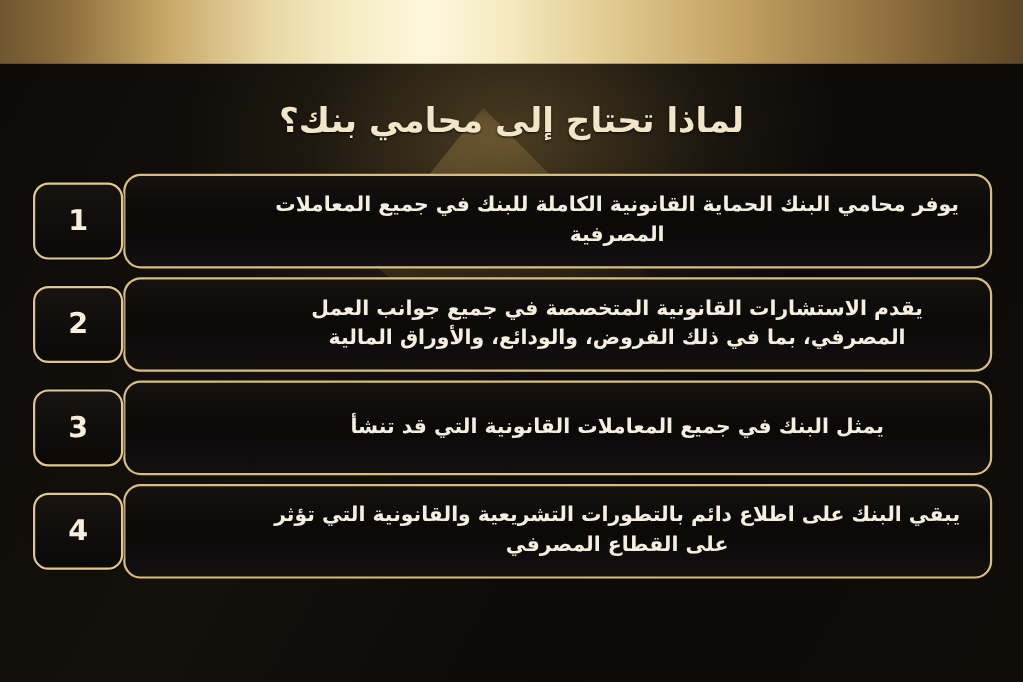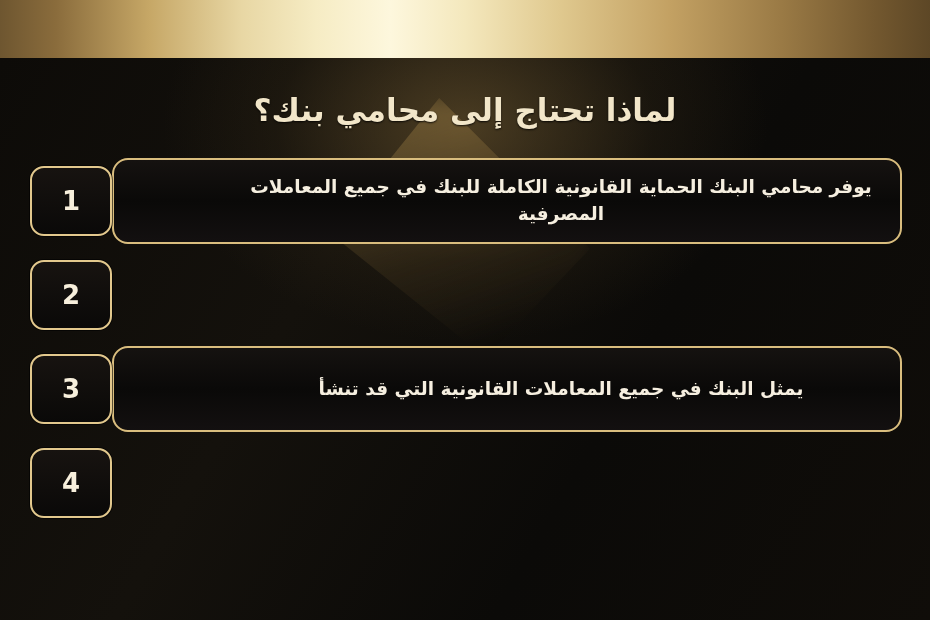--- a/index.html
+++ b/index.html
@@ -145,35 +145,41 @@
       <div class="row">
         <div class="row-bar">
           <div class="row-text">يوفر محامي البنك الحماية القانونية الكاملة للبنك في جميع المعاملات المصرفية</div>
         </div>
         <div class="badge">
           <span class="badge-num">1</span>
         </div>
       </div>
 
       <div class="row">
+        <div class="row-bar">
+          <div class="row-text">يقدم الاستشارات القانونية المتخصصة في جميع جوانب العمل المصرفي، بما في ذلك القروض، والودائع، والأوراق المالية</div>
+        </div>
         <div class="badge">
           <span class="badge-num">2</span>
         </div>
       </div>
 
       <div class="row">
         <div class="row-bar">
           <div class="row-text">يمثل البنك في جميع المعاملات القانونية التي قد تنشأ</div>
         </div>
         <div class="badge">
           <span class="badge-num">3</span>
         </div>
       </div>
 
       <div class="row">
+        <div class="row-bar">
+          <div class="row-text">يبقي البنك على اطلاع دائم بالتطورات التشريعية والقانونية التي تؤثر على القطاع المصرفي</div>
+        </div>
         <div class="badge">
           <span class="badge-num">4</span>
         </div>
       </div>
 
     </div>
   </div>
 </div>
 
 </body></html>

